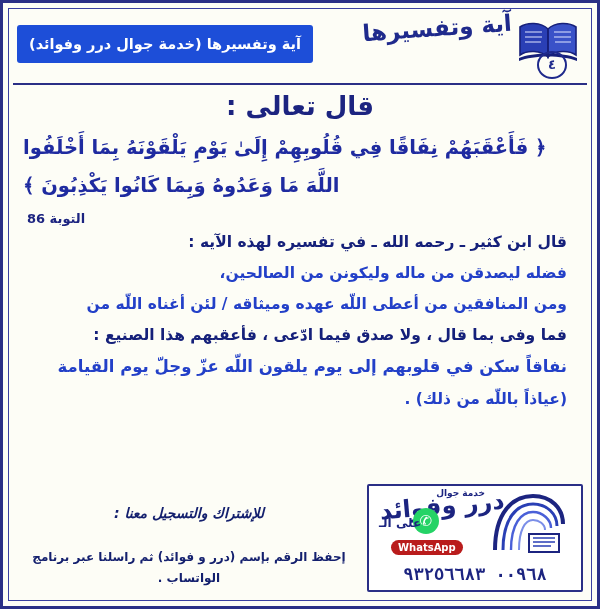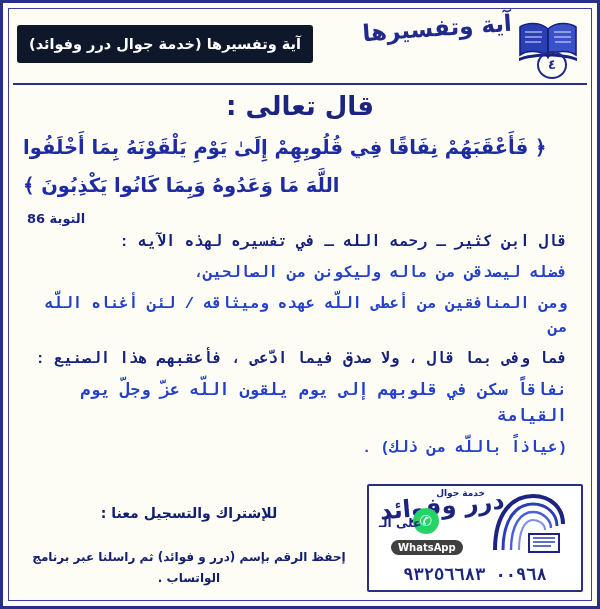--- a/index.html
+++ b/index.html
@@ -78,21 +78,21 @@
     font-weight: bold;
     text-align: center;
     line-height: 24px;
   }
   .header-banner {
     position: absolute;
     left: 4px;
     top: 12px;
     width: 296px;
     height: 38px;
-    background: #0f172a;
+    background: #1d4ed8;
     border-radius: 3px;
     color: #ffffff;
     font-size: 14.5px;
     font-weight: bold;
     display: flex;
     align-items: center;
     justify-content: center;
     text-align: center;
     padding: 0 6px;
     box-sizing: border-box;
@@ -152,21 +152,20 @@
     text-align: right;
     padding-right: 16px;
     padding-left: 10px;
   }
   .tafsir p {
     margin: 0 0 7px 0;
     font-size: 15.5px;
     font-weight: bold;
     line-height: 1.55;
     color: #15207a;
-    font-family: Liberation Mono, monospace;
   }
   .tafsir p.alt {
     color: #2340c8;
   }
   .tafsir p.big {
     font-size: 16.5px;
   }
 
   
   .footer {
@@ -234,21 +233,21 @@
     background: #25d366;
     color: #fff;
     font-size: 15px;
     text-align: center;
     line-height: 26px;
   }
   .wa-pill {
     position: absolute;
     left: 22px;
     top: 54px;
-    background: #404040;
+    background: #b91c1c;
     color: #ffffff;
     font-size: 10px;
     font-weight: bold;
     padding: 2px 7px;
     border-radius: 9px;
     direction: ltr;
     white-space: nowrap;
   }
   .fl-phone {
     position: absolute;
@@ -270,20 +269,21 @@
     right: 222px;
     bottom: 6px;
     direction: rtl;
     text-align: center;
     color: #14206e;
   }
   .ft-title {
     font-size: 14px;
     font-weight: bold;
     margin-bottom: 26px;
+    font-style: italic;
   }
   .ft-line {
     font-size: 12px;
     font-weight: bold;
     line-height: 1.7;
   }
 </style>
 </head>
 <body>
 

